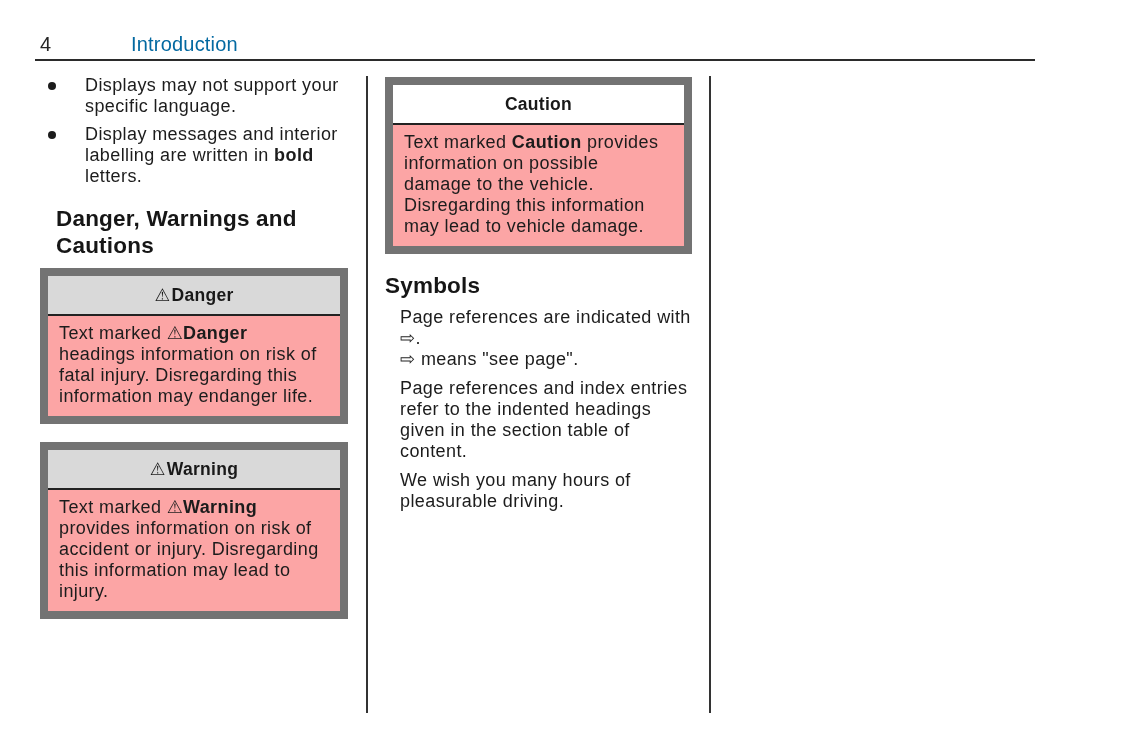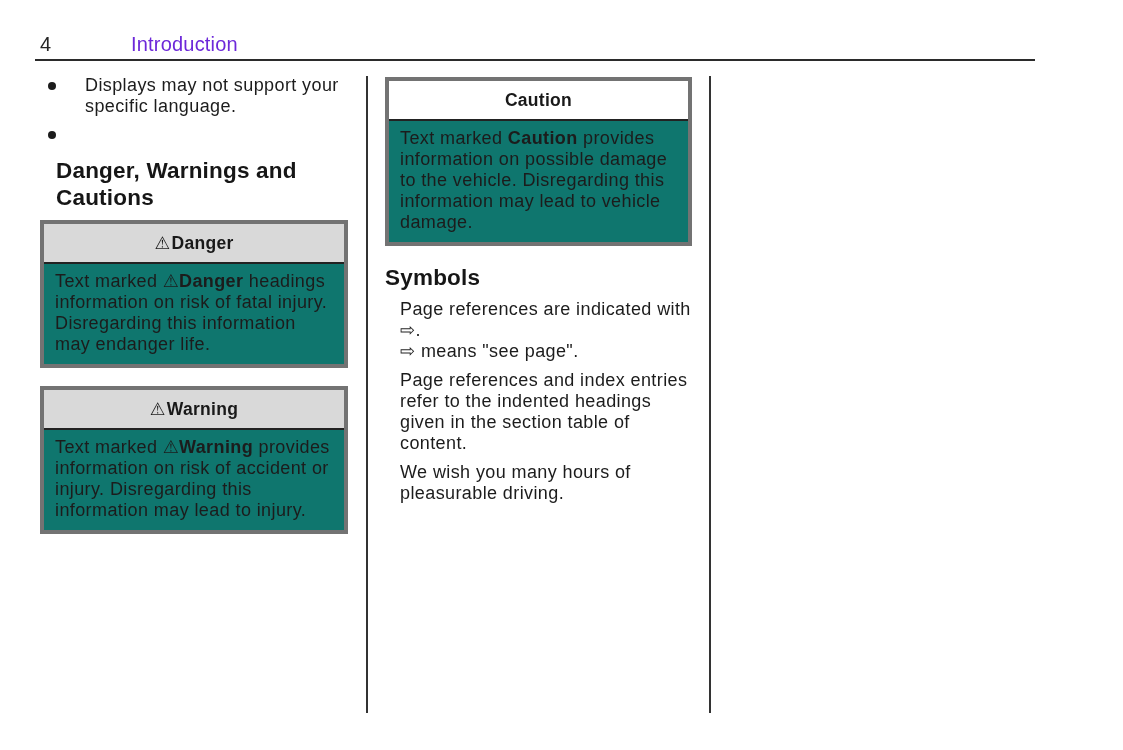--- a/index.html
+++ b/index.html
@@ -16,21 +16,21 @@
     hyphens: none;
   }
 
   
   .page-num {
     position: absolute; left: 40px; top: 33px;
     font-size: 20px; line-height: 22px; color: #252525;
   }
   .page-title {
     position: absolute; left: 131px; top: 33px;
-    font-size: 20px; line-height: 22px; color: #6d28d9; letter-spacing: 0.2px;
+    font-size: 20px; line-height: 22px; color: #0369a1; letter-spacing: 0.2px;
   }
   .header-rule {
     position: absolute; left: 35px; top: 59px;
     width: 1000px; height: 2px; background: #2b2b2b;
   }
 
   
   .divider {
     position: absolute; top: 76px; height: 637px; width: 1.5px;
     background: #333333;
@@ -57,21 +57,21 @@
   .b-text { flex: 1 1 auto; }
 
   
   .section-heading {
     font-size: 22.5px; line-height: 27px; font-weight: 700;
     letter-spacing: 0.2px; color: #161616; margin: 18px 0 9px 16px;
   }
   .col-mid .section-heading { margin: 15px 0 6px 0; }
 
   
-  .warnbox { border: 4px solid #737373; margin: 0 0 18px 0; background: #0f766e; }
+  .warnbox { border: 8px solid #737373; margin: 0 0 18px 0; background: #fca5a5; }
   .warnbox-header {
     height: 40px; display: flex; align-items: center; justify-content: center;
     border-bottom: 2px solid #222222;
     font-size: 17.5px; font-weight: 700; letter-spacing: 0.3px; color: #191919;
   }
   .warnbox-header.gray { background: #d9d9d9; }
   .warnbox-header.white { background: #ffffff; }
   .warnbox-body { padding: 7px 13px 9px 11px; }
   .tri { font-weight: 400; margin-right: 1px; }
   .tri-inline { letter-spacing: 0; }
@@ -96,20 +96,21 @@
 
   <section class="col-left">
 
     <ul class="bullets">
       <li>
         <span class="b-marker"></span>
         <span class="b-text"><span>Displays may not support your specific language.</span><b></b><span></span></span>
       </li>
       <li>
         <span class="b-marker"></span>
+        <span class="b-text"><span>Display messages and interior labelling are written in </span><b>bold</b><span> letters.</span></span>
       </li>
     </ul>
 
     <h2 class="section-heading">Danger, Warnings and Cautions</h2>
 
     <div class="warnbox">
       <div class="warnbox-header gray">
         <span class="tri">⚠</span>
           <span>Danger</span>
       </div>

